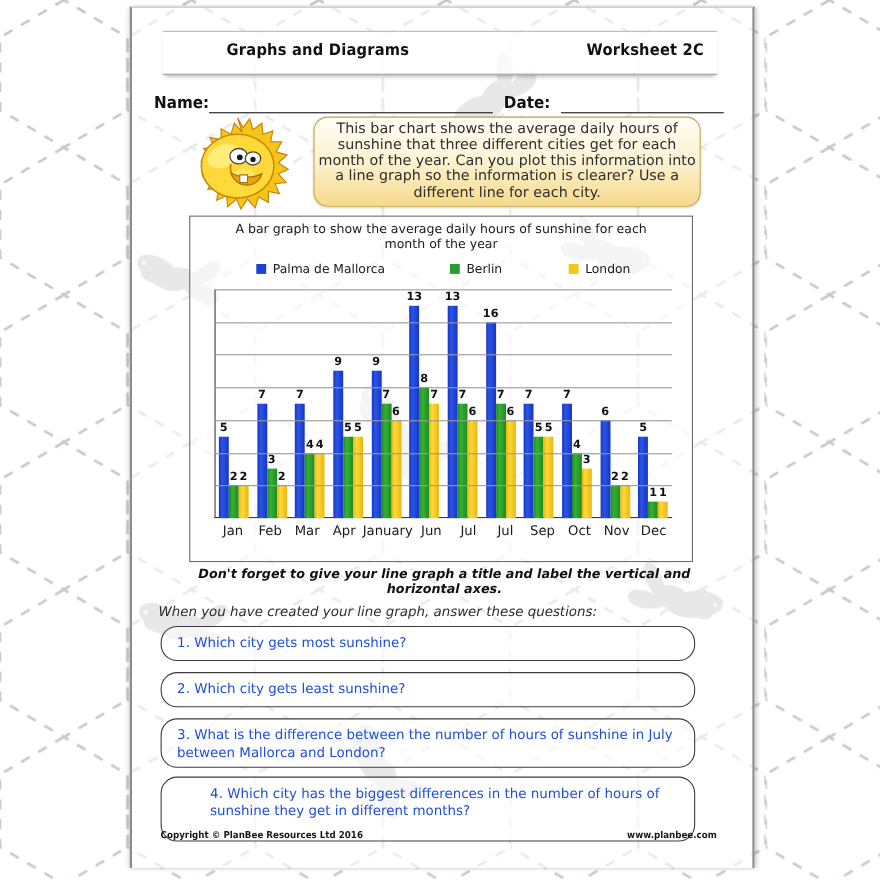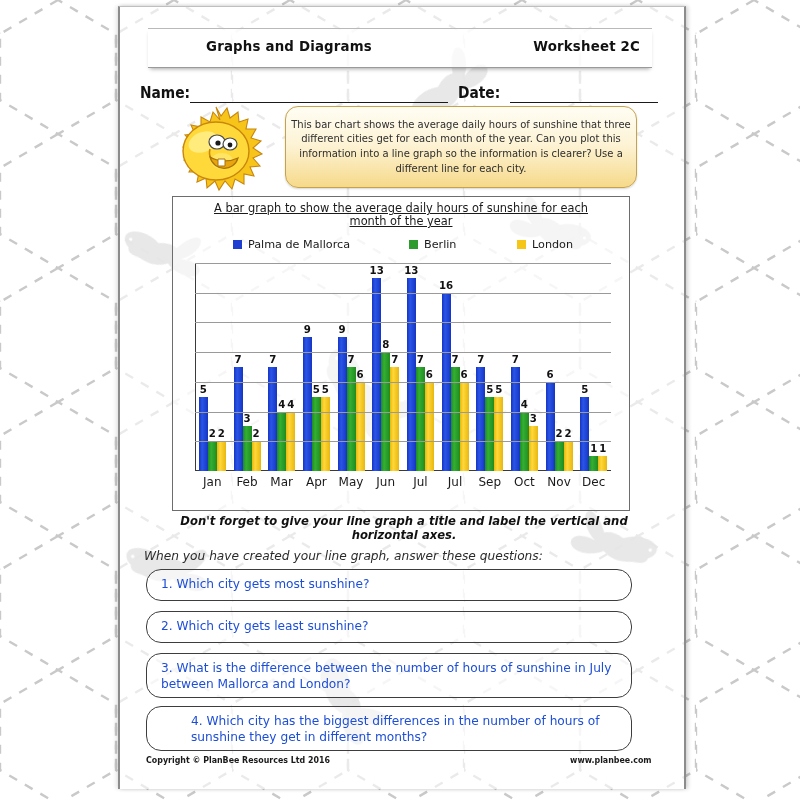--- a/index.html
+++ b/index.html
@@ -57,33 +57,33 @@
   
   .bubble{
     position:absolute;left:167px;top:100px;width:350px;height:80px;
     border:1.6px solid #c6a24a;border-radius:13px;
     background:linear-gradient(180deg,#fffdf4 0%,#fdf3d4 48%,#f6d98a 100%);
     box-shadow:0 1px 2px rgba(0,0,0,.16);
     display:flex;align-items:center;justify-content:center;
   }
   .bubble p{
     margin:0;text-align:center;color:#2d2d2d;
-    font-size:10px;line-height:14.6px;
+    font-size:13px;line-height:14.6px;
     font-family:"DejaVu Sans", sans-serif;
   }
 
   
   .chart-frame{
     position:absolute;left:54px;top:190px;width:456px;height:313px;
     border:1.5px solid #6d6d6d;background:rgba(255,255,255,.55);
   }
   .chart-title{
     position:absolute;left:22px;top:5px;width:412px;text-align:center;
     font-size:11.4px;line-height:13.4px;color:#1a1a1a;
-    text-decoration:underline;font-family:"DejaVu Sans", sans-serif;
+    font-family:"DejaVu Sans", sans-serif;
   }
   .legend{position:absolute;left:14px;top:41px;width:430px;height:16px;}
   .lg{position:absolute;top:0;display:flex;align-items:center;gap:6px;
       font-size:11.2px;color:#1a1a1a;font-family:"DejaVu Sans", sans-serif;}
   .lg i{width:9px;height:9px;display:inline-block;}
   .lg0{left:46px;} .lg1{left:222px;} .lg2{left:330px;}
 
   .plot{position:absolute;left:22px;top:66px;width:416px;height:208px;}
   .grid-line{position:absolute;left:0;width:100%;height:0;border-top:1px solid #9a9a9a;}
   .axis-x{position:absolute;left:0;bottom:0;width:100%;height:0;border-top:1.6px solid #3a3a3a;}
@@ -124,21 +124,21 @@
     position:absolute;left:28px;width:486px;
     border:1.5px solid #3d3d3d;border-radius:15px;
     background:rgba(255,255,255,.55);
     box-sizing:border-box;padding:7px 14px;
     font-size:12.2px;line-height:15.5px;color:#1d4ed8;
     font-family:"DejaVu Sans", sans-serif;
   }
   .q1{top:563px;height:32px;}
   .q2{top:605px;height:32px;}
   .q3{top:647px;height:45px;}
-  .q4{top:700px;height:45px;padding-left:44px;}
+  .q4{top:700px;height:59px;padding-left:44px;}
 
   
   .foot{
     position:absolute;top:749px;font-size:8.6px;font-weight:bold;color:#1a1a1a;
     font-family:"DejaVu Sans", sans-serif;transform:scaleX(.92);
   }
   .foot-l{left:28px;transform-origin:left center;}
   .foot-r{right:30px;transform-origin:right center;}
 </style>
 </head>
@@ -402,21 +402,21 @@
         <div class="grid-line" style="top: 59.4286px;"></div>
         <div class="grid-line" style="top: 29.7143px;"></div>
         <div class="grid-line" style="top: 0px;"></div>
       </div>
 
     <div class="xlabels" id="xlabels">
         <div>Jan</div>
         <div>Feb</div>
         <div>Mar</div>
         <div>Apr</div>
-        <div>May</div>
+        <div>January</div>
         <div>Jun</div>
         <div>Jul</div>
         <div>Jul</div>
         <div>Sep</div>
         <div>Oct</div>
         <div>Nov</div>
         <div>Dec</div>
       </div>
   </div>
 

